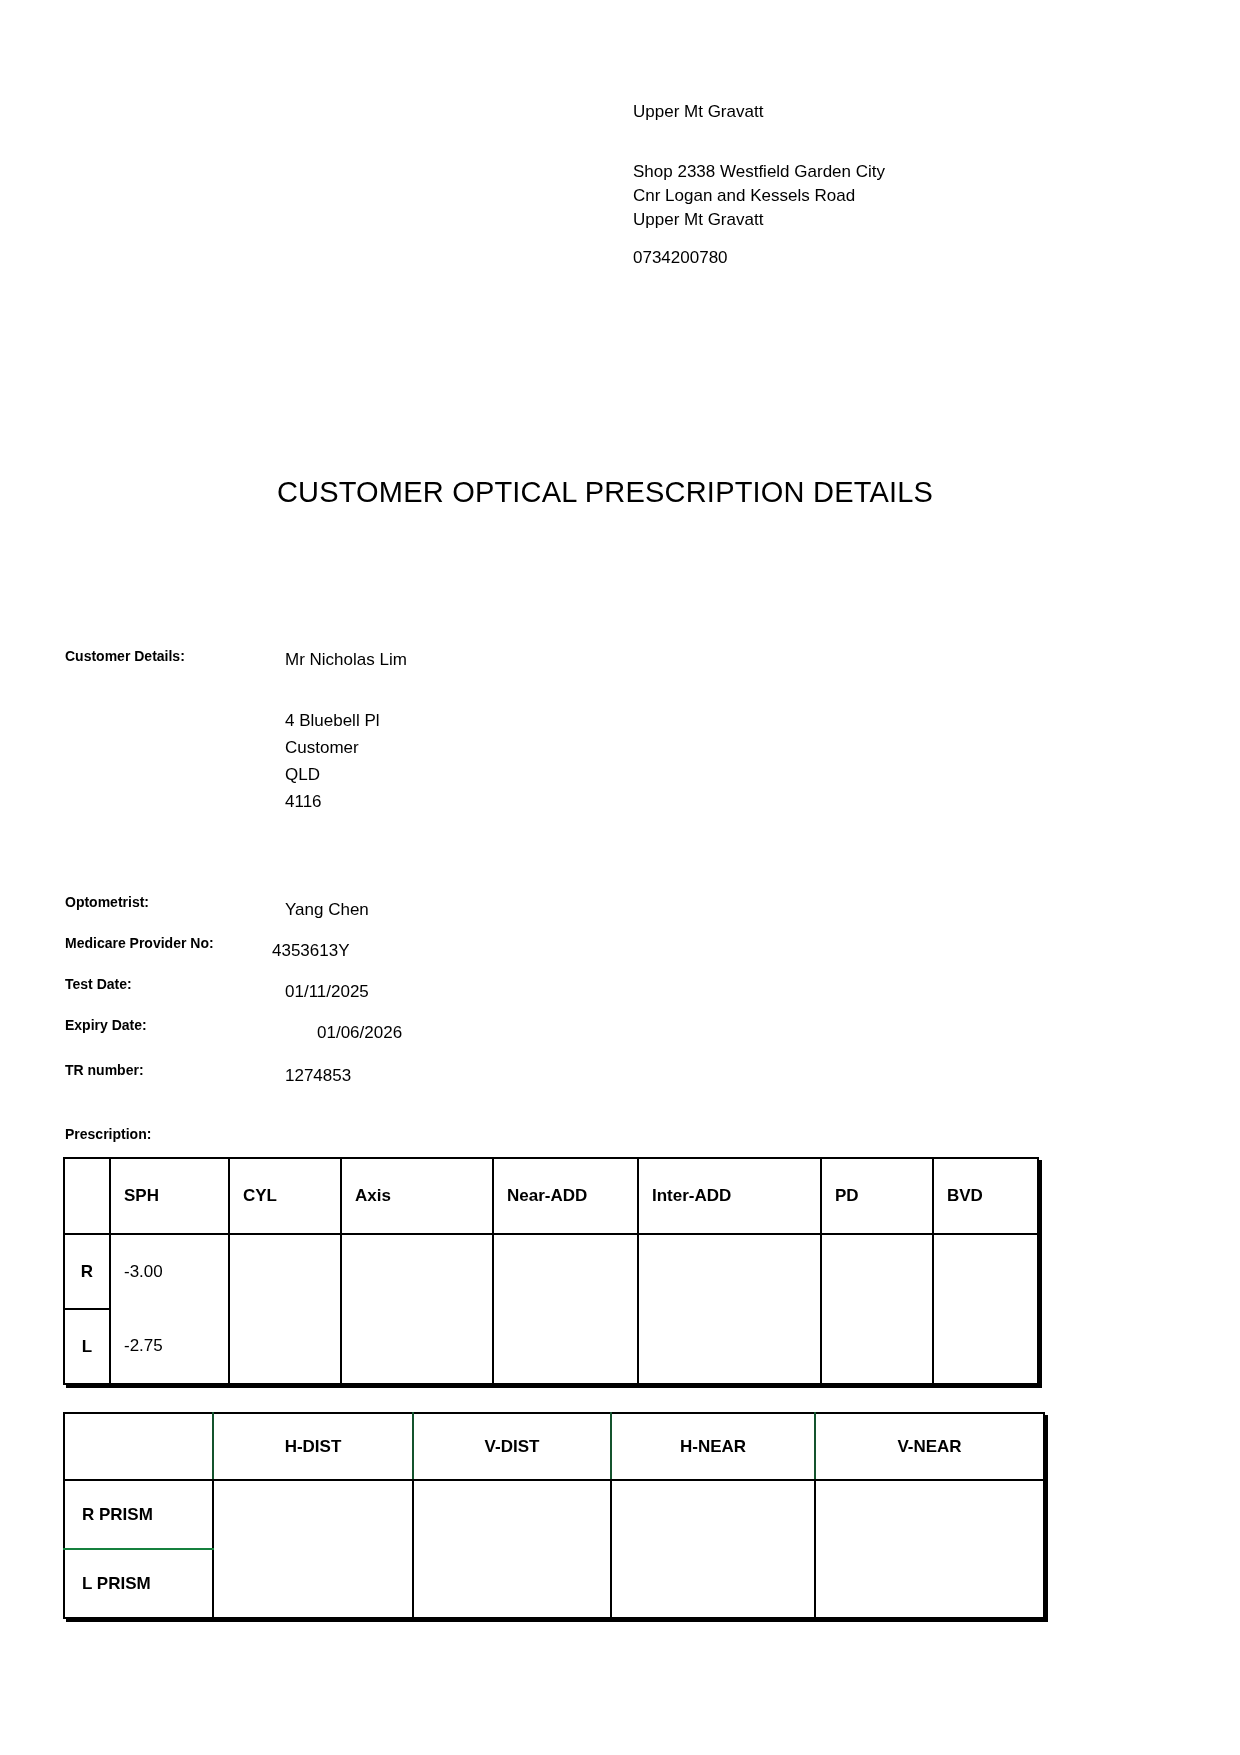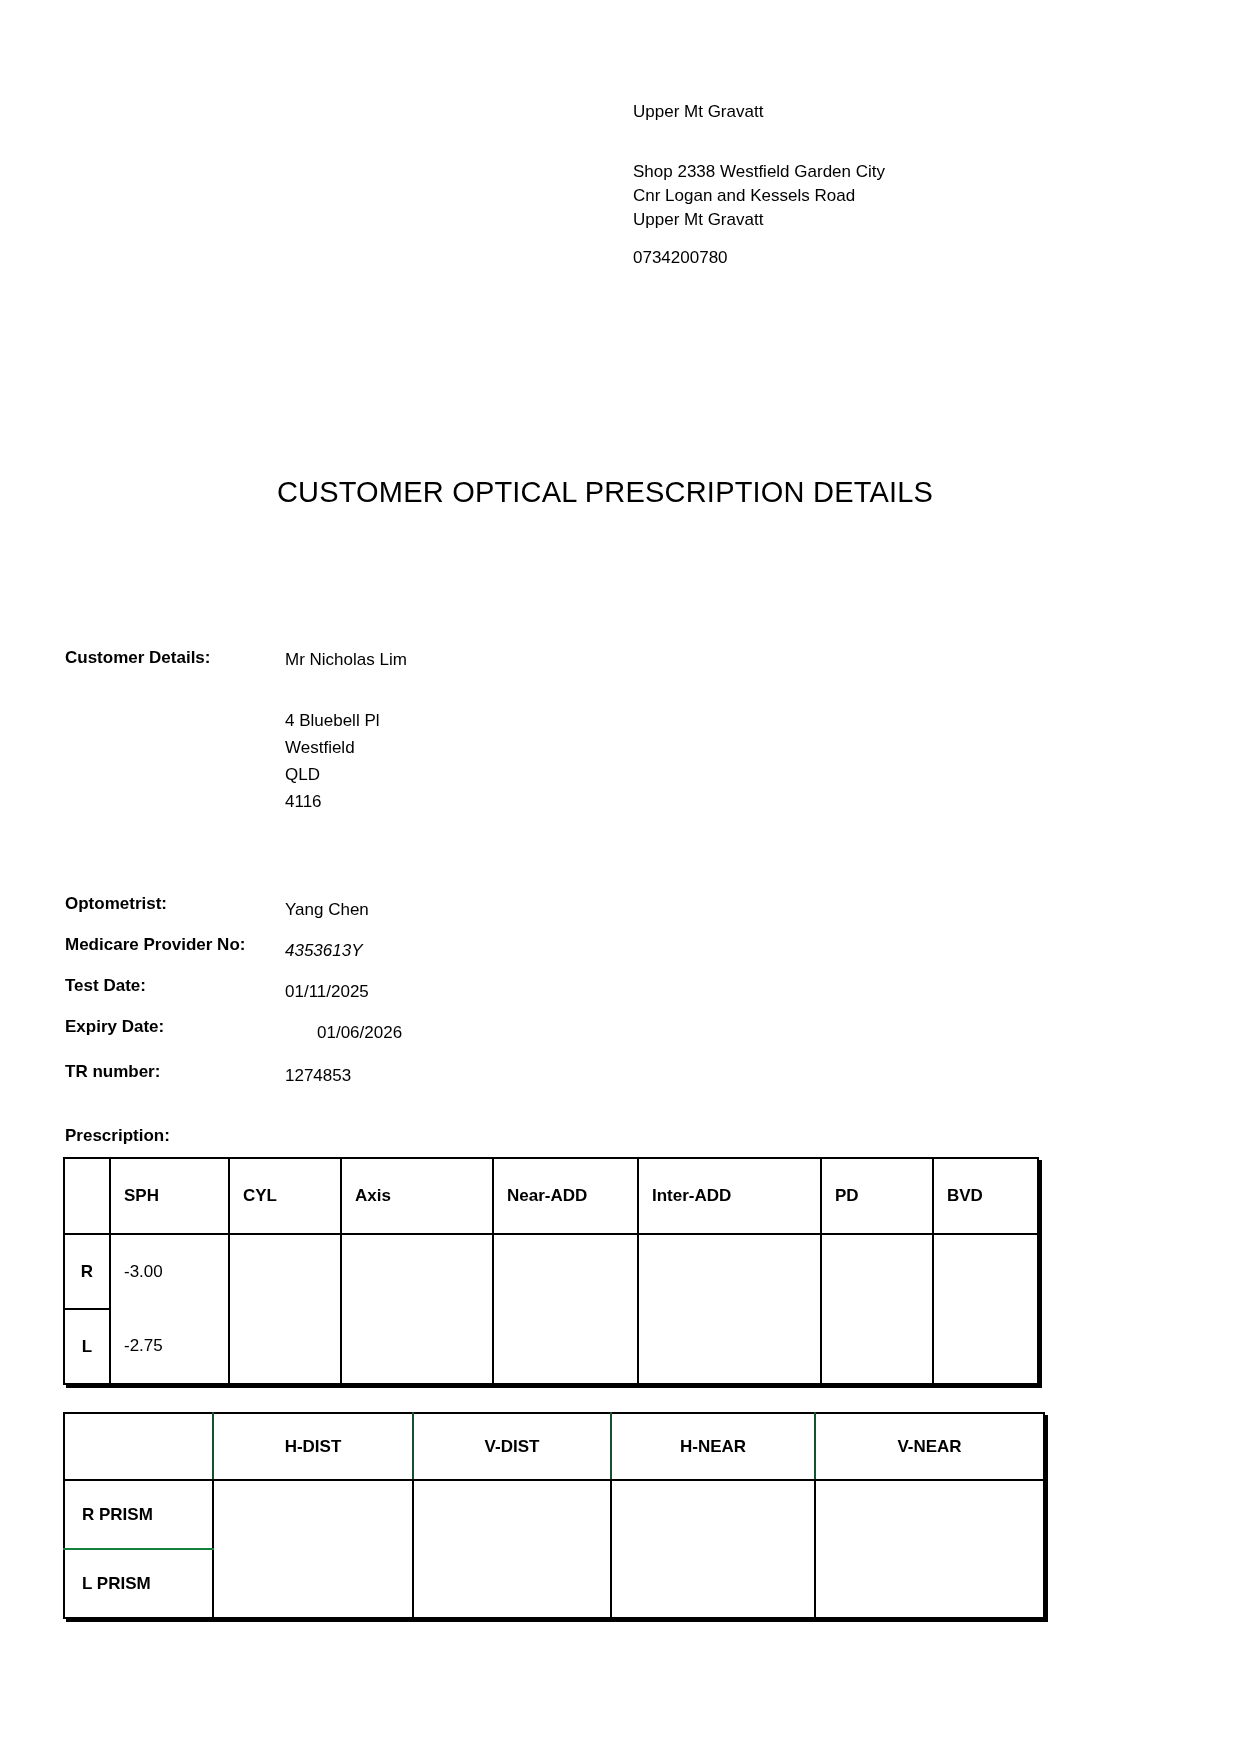--- a/index.html
+++ b/index.html
@@ -23,31 +23,31 @@
   .store-phone { left:633px; top:248px;  font-size:17px; }
 
   
   .title {
     left:0; top:476px; width:1210px;
     text-align:center;
     font-size:29px; font-weight:normal; margin:0;
     letter-spacing:0.2px;
   }
 
-  .lbl { font-size:17px; font-weight:bold; }
+  .lbl { font-size:14px; font-weight:bold; }
   .val { font-size:17px; font-weight:normal; }
 
   .cust-label   { left:65px;  top:648px; }
   .cust-name    { left:285px; top:650px; }
   .cust-address { left:285px; top:707px; line-height:27px; }
 
   .row-opto-l  { left:65px;  top:894px;  }
   .row-opto-v  { left:285px; top:900px;  }
   .row-medi-l  { left:65px;  top:935px;  }
-  .row-medi-v  { left:285px; top:941px;font-style:italic;  }
+  .row-medi-v  { left:272px; top:941px;  }
   .row-test-l  { left:65px;  top:976px;  }
   .row-test-v  { left:285px; top:982px;  }
   .row-expi-l  { left:65px;  top:1017px; }
   .row-expi-v  { left:285px; top:1023px;margin-left:32px; }
   .row-trnum-l { left:65px;  top:1062px; }
   .row-trnum-v { left:285px; top:1066px; }
 
   .rx-section-label { left:65px; top:1126px; }
 
   
@@ -104,21 +104,21 @@
     <div>Upper Mt Gravatt</div>
   </div>
   <div class="abs store-phone val">0734200780</div>
 
   <h1 class="abs title">CUSTOMER OPTICAL PRESCRIPTION DETAILS</h1>
 
   <div class="abs cust-label lbl">Customer Details:</div>
   <div class="abs cust-name val">Mr Nicholas Lim</div>
   <div class="abs cust-address val">
     <div>4 Bluebell Pl</div>
-    <div>Westfield</div>
+    <div>Customer</div>
     <div>QLD</div>
     <div>4116</div>
   </div>
 
   <div class="abs row-opto-l lbl">Optometrist:</div>
   <div class="abs row-opto-v val">Yang Chen</div>
   <div class="abs row-medi-l lbl">Medicare Provider No:</div>
   <div class="abs row-medi-v val">4353613Y</div>
   <div class="abs row-test-l lbl">Test Date:</div>
   <div class="abs row-test-v val">01/11/2025</div>

